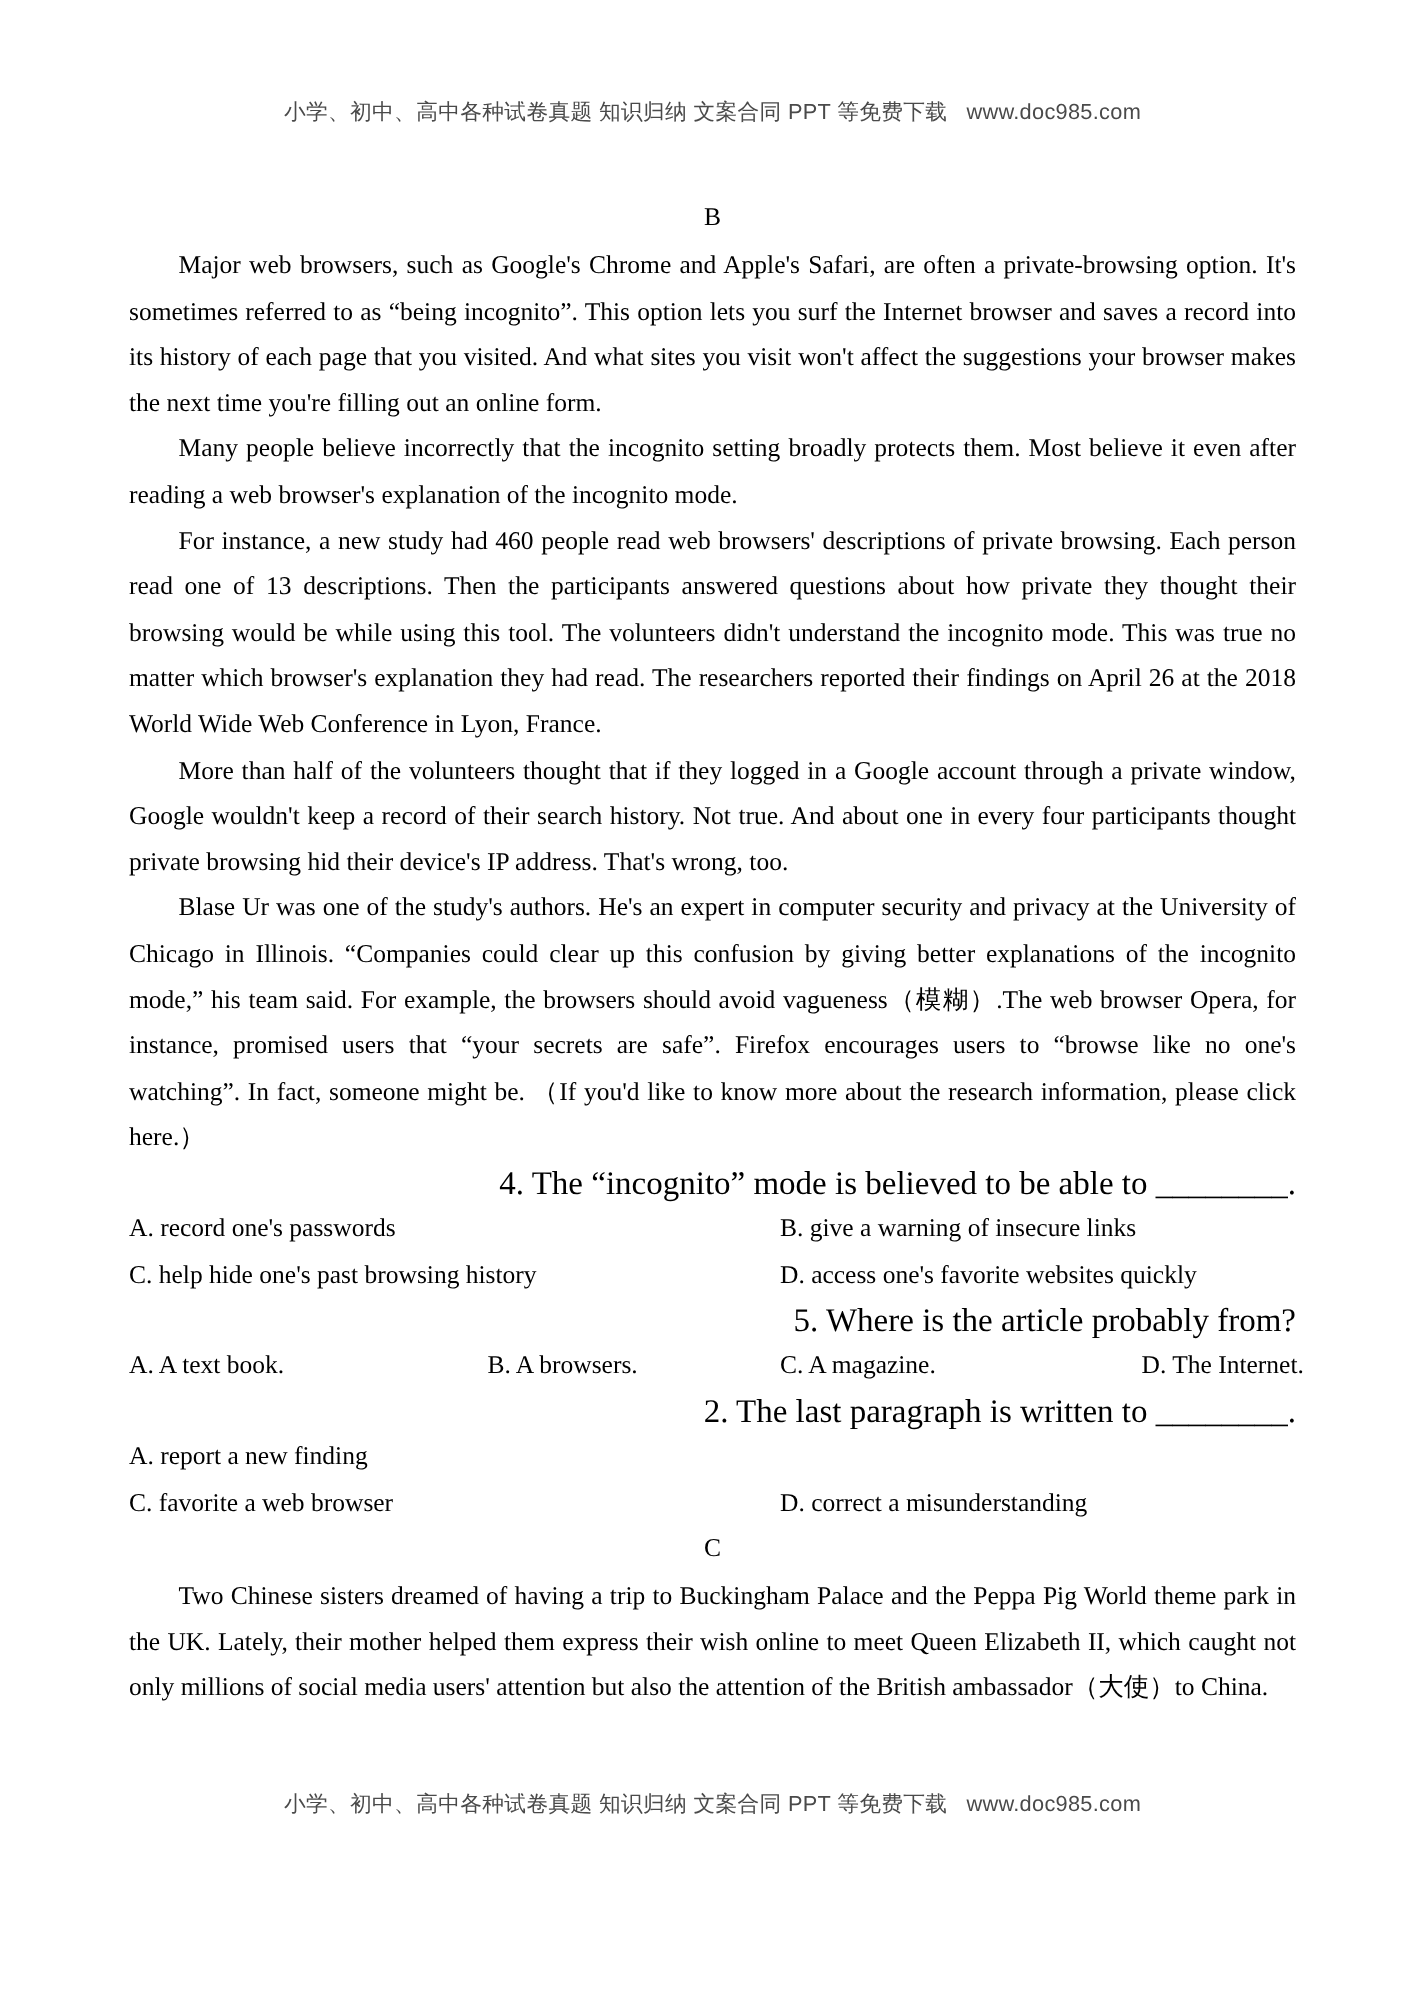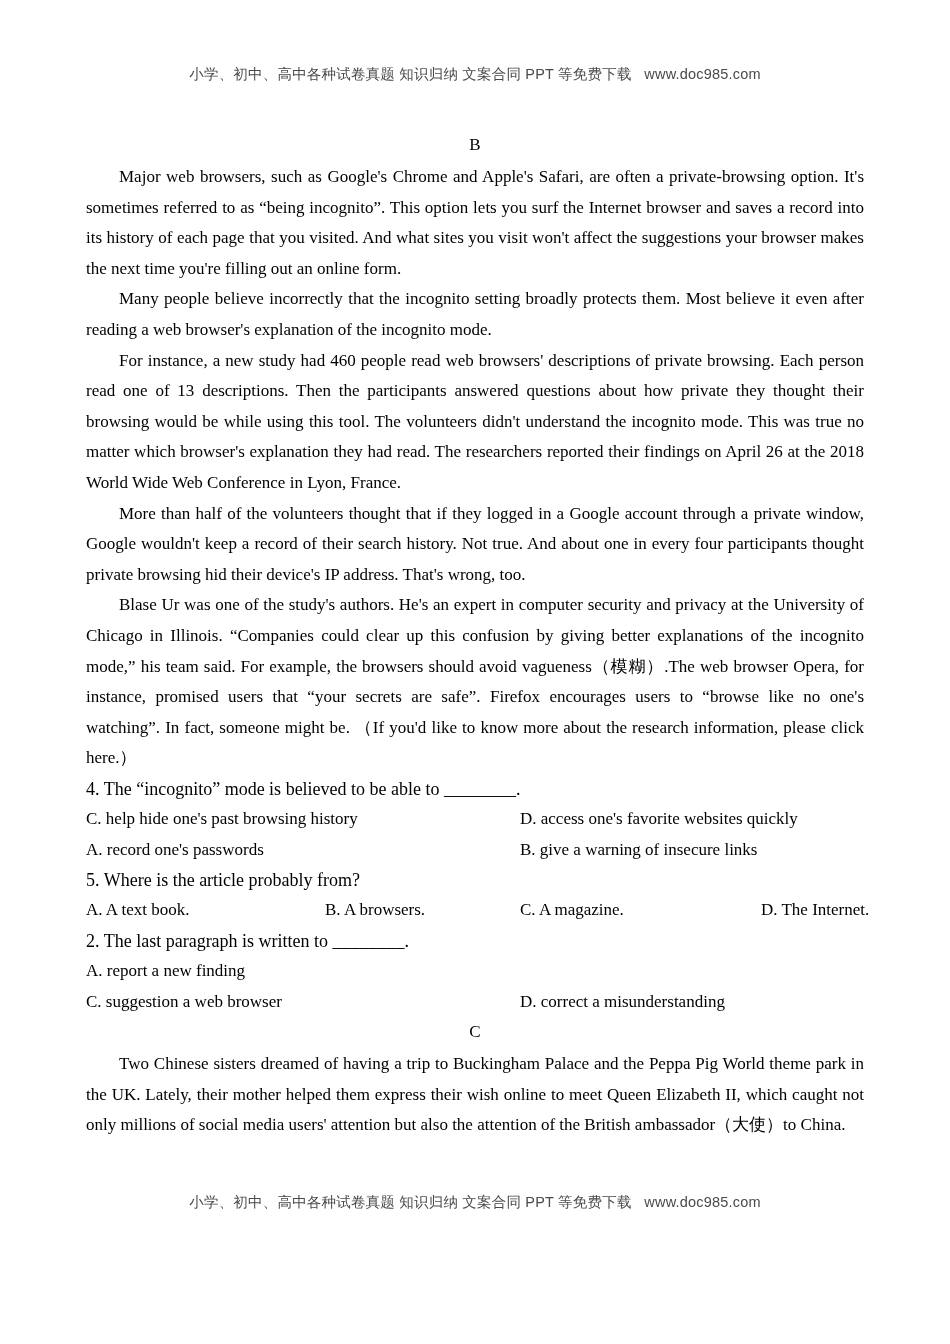--- a/index.html
+++ b/index.html
@@ -55,24 +55,25 @@
     margin: 0;
     font-size: 17px;
     line-height: 30.6px;
     text-align: justify;
     text-justify: inter-word;
     text-indent: 33px;
     hyphens: none;
   }
   
   .question {
-    font-size: 18px;
+    font-size: 22px;
     line-height: 30.4px;
     margin: 0;
     white-space: pre-wrap;
+    text-align: right;
   }
   .options {
     position: relative;
     font-size: 17px;
     line-height: 30.4px;
     height: 30.4px;
   }
   .options span {
     position: absolute;
     top: 0;
@@ -98,42 +99,42 @@
     <div class="section-letter">B</div>
 
     <p class="para">Major web browsers, such as Google's Chrome and Apple's Safari, are often a private-browsing option. It's sometimes referred to as “being incognito”. This option lets you surf the Internet browser and saves a record into its history of each page that you visited. And what sites you visit won't affect the suggestions your browser makes the next time you're filling out an online form.</p>
     <p class="para">Many people believe incorrectly that the incognito setting broadly protects them. Most believe it even after reading a web browser's explanation of the incognito mode.</p>
     <p class="para">For instance, a new study had 460 people read web browsers' descriptions of private browsing. Each person read one of 13 descriptions. Then the participants answered questions about how private they thought their browsing would be while using this tool. The volunteers didn't understand the incognito mode. This was true no matter which browser's explanation they had read. The researchers reported their findings on April 26 at the 2018 World Wide Web Conference in Lyon, France.</p>
     <p class="para">More than half of the volunteers thought that if they logged in a Google account through a private window, Google wouldn't keep a record of their search history. Not true. And about one in every four participants thought private browsing hid their device's IP address. That's wrong, too.</p>
     <p class="para">Blase Ur was one of the study's authors. He's an expert in computer security and privacy at the University of Chicago in Illinois. “Companies could clear up this confusion by giving better explanations of the incognito mode,” his team said. For example, the browsers should avoid vagueness（模糊）.The web browser Opera, for instance, promised users that “your secrets are safe”. Firefox encourages users to “browse like no one's watching”. In fact, someone might be. （If you'd like to know more about the research information, please click here.）</p>
 
     <div class="question">4. The “incognito” mode is believed to be able to ________.</div>
     <div class="options">
+      <span class="opt-c1">A. record one's passwords</span>
+      <span class="opt-c2">B. give a warning of insecure links</span>
+    </div>
+    <div class="options">
       <span class="opt-c1">C. help hide one's past browsing history</span>
       <span class="opt-c2">D. access one's favorite websites quickly</span>
-    </div>
-    <div class="options">
-      <span class="opt-c1">A. record one's passwords</span>
-      <span class="opt-c2">B. give a warning of insecure links</span>
     </div>
 
     <div class="question">5. Where is the article probably from?</div>
     <div class="options quad">
       <span class="q-a">A. A text book.</span>
       <span class="q-b">B. A browsers.</span>
       <span class="q-c">C. A magazine.</span>
       <span class="q-d">D. The Internet.</span>
     </div>
 
     <div class="question">2. The last paragraph is written to ________.</div>
     <div class="options">
       <span class="opt-c1">A. report a new finding</span>
     </div>
     <div class="options">
-      <span class="opt-c1">C. suggestion a web browser</span>
+      <span class="opt-c1">C. favorite a web browser</span>
       <span class="opt-c2">D. correct a misunderstanding</span>
     </div>
 
     <div class="section-letter">C</div>
 
     <p class="para">Two Chinese sisters dreamed of having a trip to Buckingham Palace and the Peppa Pig World theme park in the UK. Lately, their mother helped them express their wish online to meet Queen Elizabeth II, which caught not only millions of social media users' attention but also the attention of the British ambassador（大使）to China.</p>
 
   </div>
 
   <div class="watermark watermark-footer">小学、初中、高中各种试卷真题 知识归纳 文案合同 PPT 等免费下载   www.doc985.com</div>

